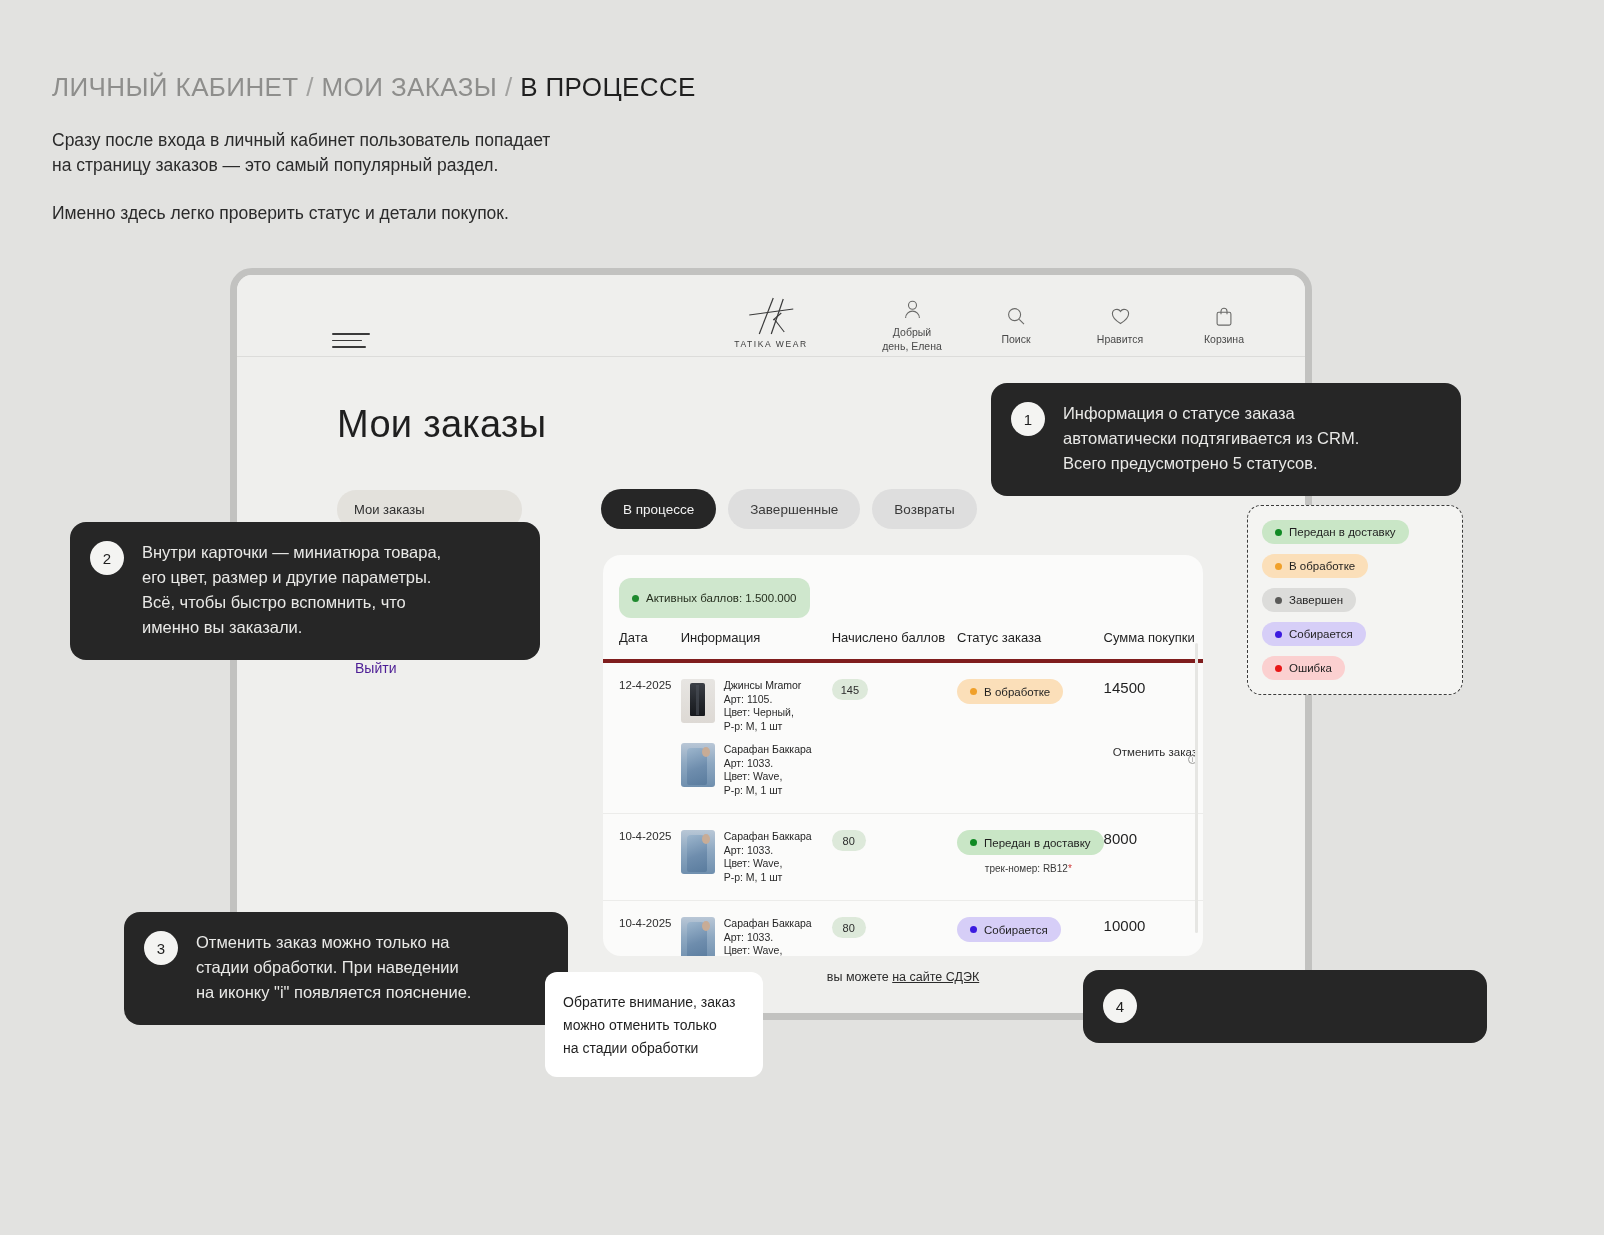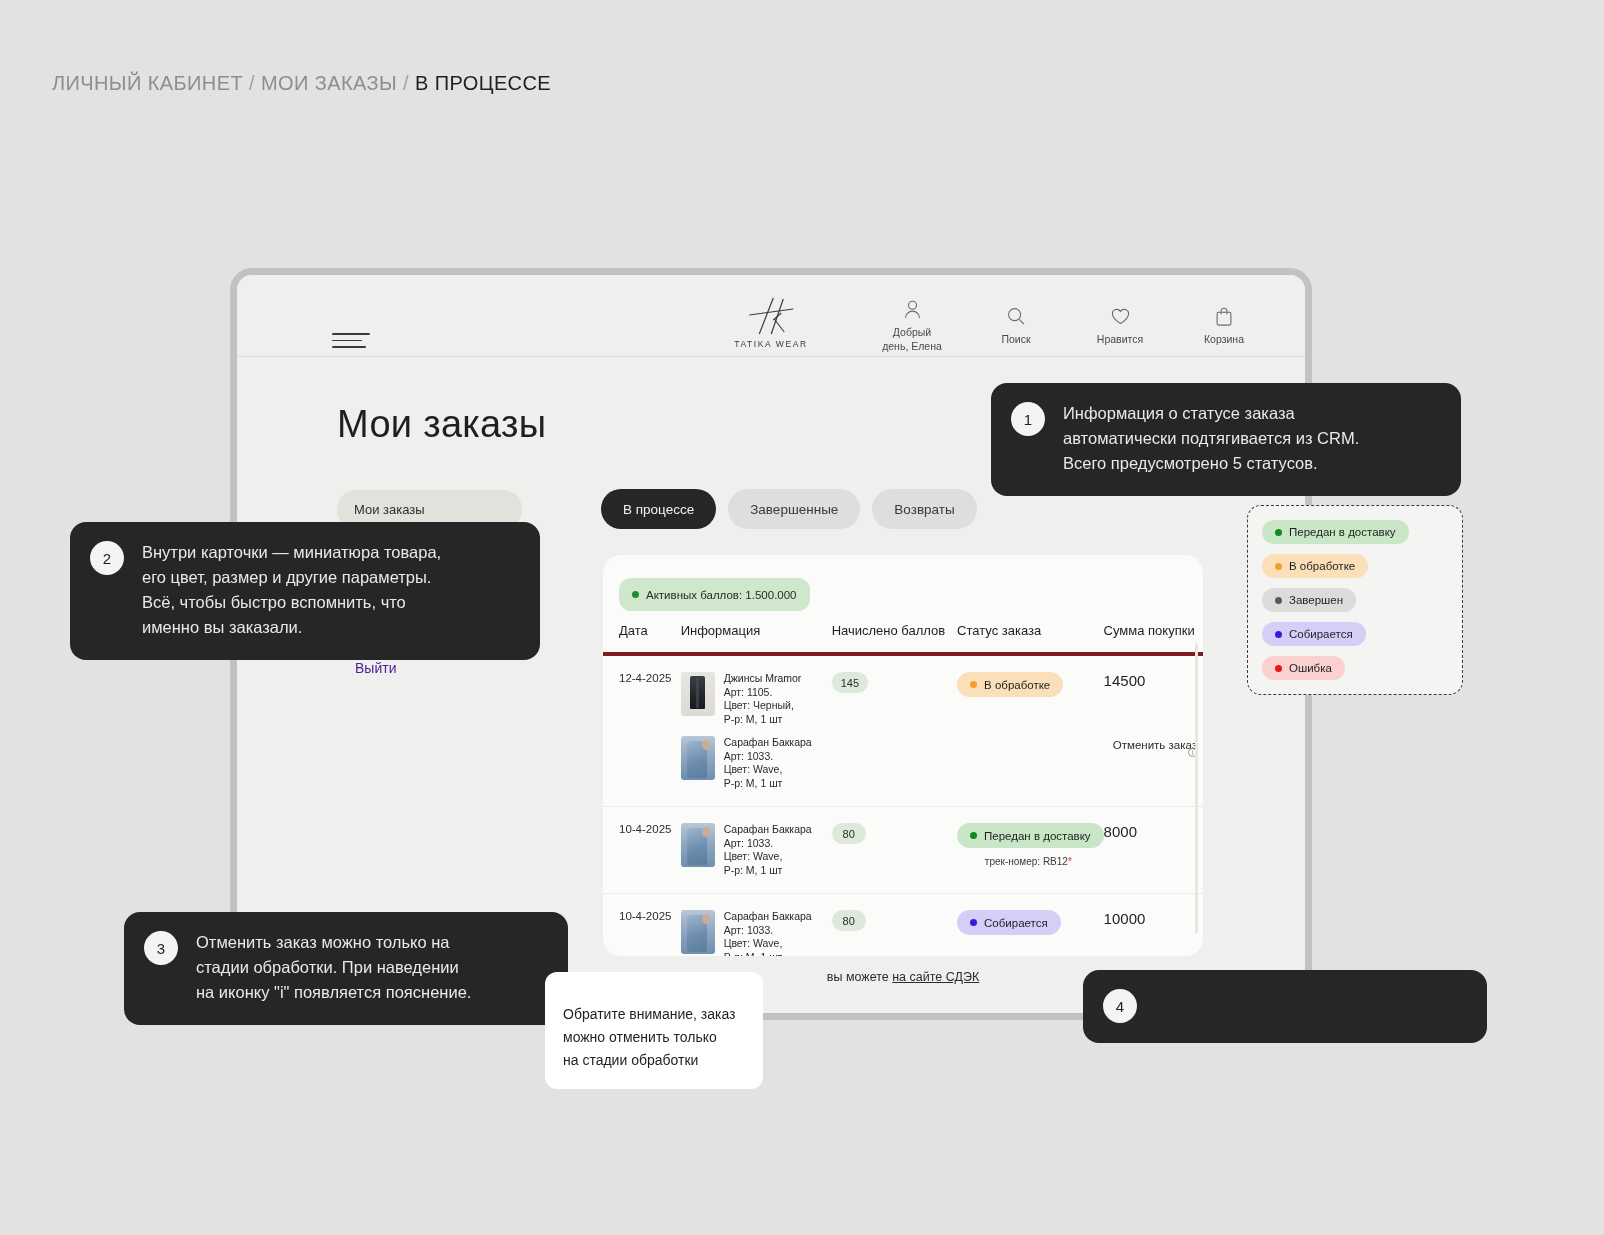--- a/index.html
+++ b/index.html
@@ -7,21 +7,21 @@
     width: 1604px; height: 1235px;
     background: #e2e2e0;
     font-family: "Liberation Sans", sans-serif;
     overflow: hidden;
   }
   .page { position: relative; width: 1604px; height: 1235px; }
 
   
   .breadcrumb {
     position: absolute; left: 52px; top: 72px;
-    font-size: 20px; letter-spacing: .4px;
+    font-size: 26px; letter-spacing: .4px;
     color: #8e8e8c; white-space: nowrap;
   }
   .breadcrumb .bc-cur { color: #1f1f1f; }
   .breadcrumb .bc-sep { color: #a2a2a0; }
   .intro {
     position: absolute; left: 52px; top: 128px;
     font-size: 17.5px; line-height: 25px; color: #2b2b2b;
   }
   .intro p + p { margin-top: 23px; }
 
@@ -102,21 +102,21 @@
   
   .order-card {
     position: absolute; left: 366px; top: 280px;
     width: 600px; height: 401px;
     background: #fbfbfa; border-radius: 18px;
     overflow: hidden;
   }
   .points-badge {
     margin: 23px 0 0 16px;
     display: inline-flex; align-items: center; gap: 7px;
-    height: 33px; padding: 16px 13px; border-radius: 12px;
+    height: 40px; padding: 16px 13px; border-radius: 12px;
     background: #cfe7cd; font-size: 11.5px; color: #26301f;
   }
   .dot { width: 7px; height: 7px; border-radius: 50%; display: inline-block; }
 
   table.orders { width: 100%; border-collapse: collapse; margin-top: 12px; }
   table.orders th {
     font-size: 13px; font-weight: 400; color: #1f1f1f;
     text-align: left; padding: 0 0 14px 0; white-space: nowrap;
   }
   table.orders thead tr { border-bottom: 4px solid #7f1d1d; }
@@ -225,38 +225,43 @@
   }
   .callout .txt { white-space: pre-line; }
   #callout-1 { left: 991px; top: 383px; width: 470px; }
   #callout-2 { left: 70px; top: 522px; width: 470px; }
   #callout-3 { left: 124px; top: 912px; width: 444px; }
   #callout-4 { left: 1083px; top: 970px; width: 404px; }
 
   .tooltip {
     position: absolute; left: 545px; top: 972px; width: 218px;
     background: #ffffff; border-radius: 12px;
-    padding: 31px 18px 17px 18px;
+    padding: 19px 18px 17px 18px;
     font-size: 14px; line-height: 23px; color: #1f1f1f;
     white-space: pre-line;
   }
 </style>
 </head>
 <body>
 
 <div class="page">
 
   <div class="breadcrumb">
     <span>ЛИЧНЫЙ КАБИНЕТ</span>
     <span class="bc-sep">/</span>
     <span>МОИ ЗАКАЗЫ</span>
     <span class="bc-sep">/</span>
     <span class="bc-cur">В ПРОЦЕССЕ</span>
   </div>
 
+  <div class="intro">
+    <p style="white-space:pre-line">Сразу после входа в личный кабинет пользователь попадает
+на страницу заказов — это самый популярный раздел.</p>
+    <p>Именно здесь легко проверить статус и детали покупок.</p>
+  </div>
 
   <div class="device">
     <div class="screen">
 
       <div class="site-header">
         <div class="burger">
             <i></i>
             <i></i>
             <i></i>
           </div>

